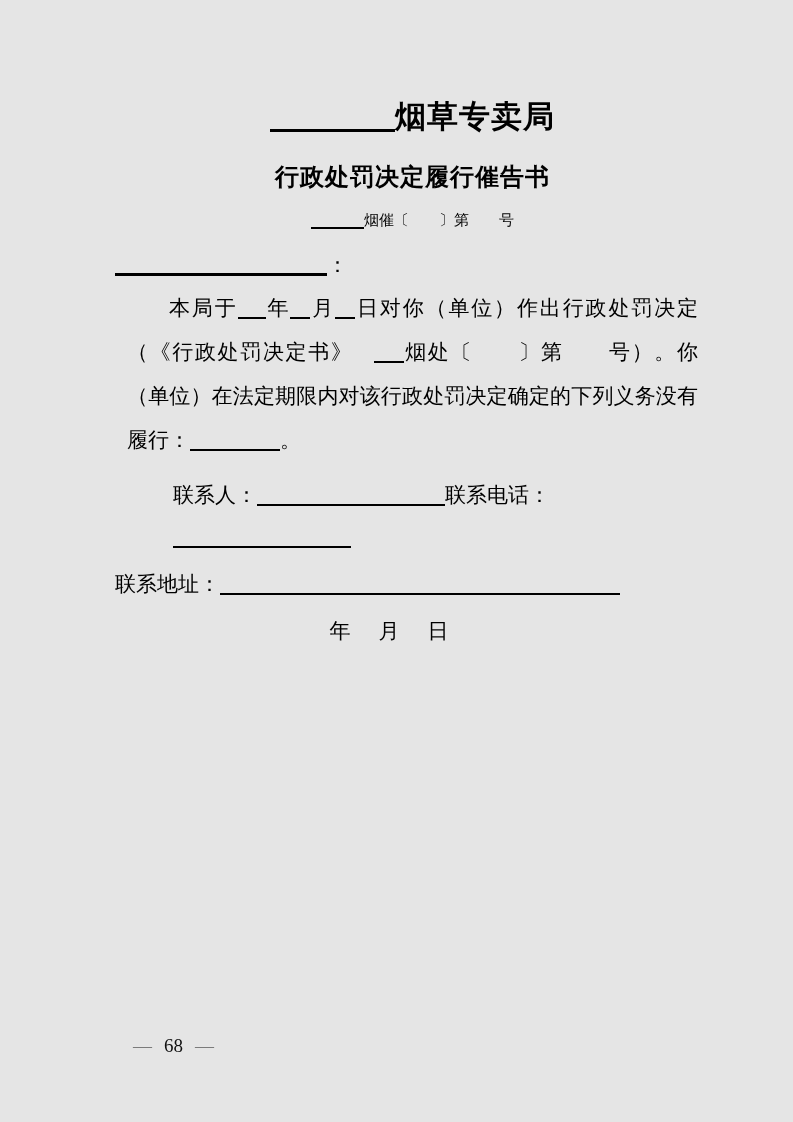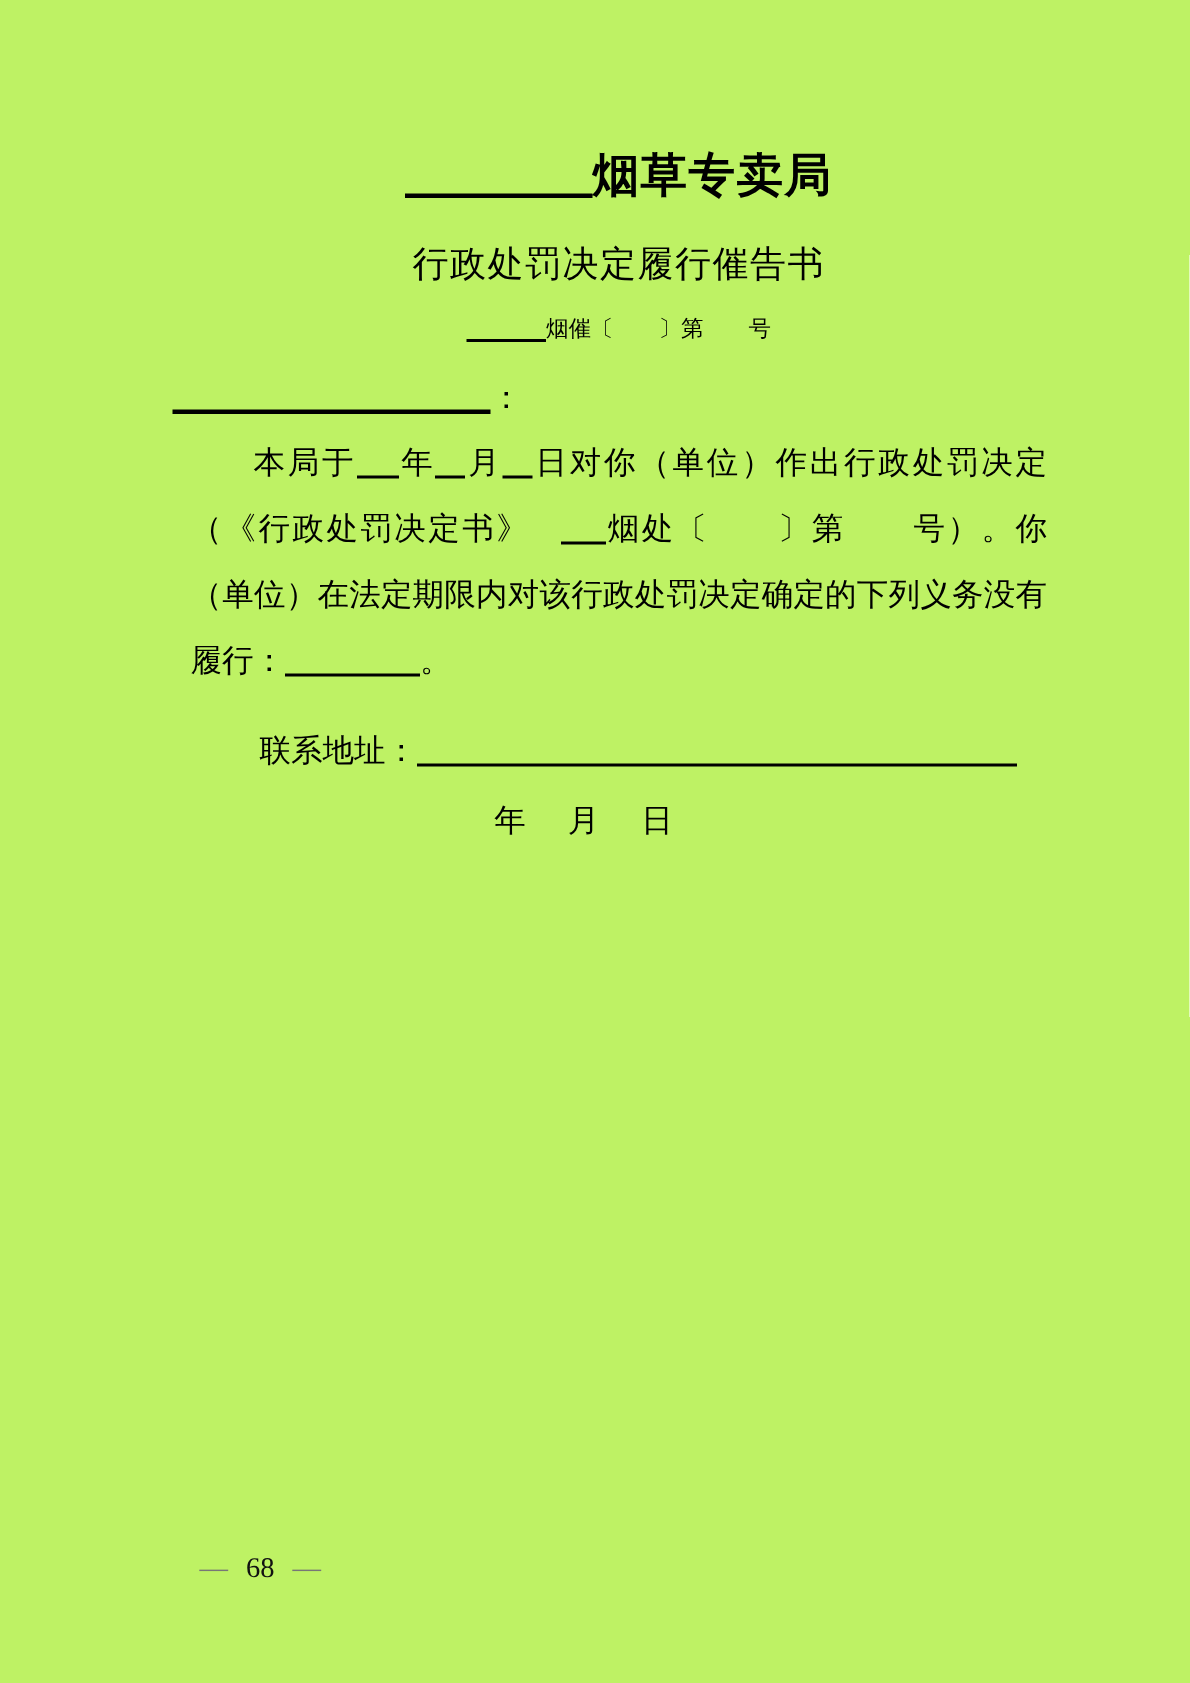--- a/index.html
+++ b/index.html
@@ -1,19 +1,19 @@
 <!DOCTYPE html>
 <html><head>
 <meta charset="utf-8">
 <style>
   html,body{margin:0;padding:0;background:#ffffff;}
   .page{
     position:relative;
     width:793px;height:1122px;
-    background:#bef264;
+    background:#e5e5e5;
     color:#000;
     font-family:"Liberation Serif","DejaVu Serif",serif;
     overflow:hidden;
   }
   .content{padding:96px 83px 0 115px;}
 
   
   .blank{
     display:inline-block;
     height:5px;
@@ -29,41 +29,41 @@
     font-size:31px;font-weight:bold;
     line-height:42px;
     letter-spacing:1px;
   }
   .blank-title{width:125px;border-bottom-width:3px;vertical-align:-5px;}
 
   .subtitle{
     margin-top:24px;
     text-align:center;
     font-family:"Liberation Sans","DejaVu Sans",sans-serif;
-    font-weight:normal;
+    font-weight:bold;
     font-size:24px;line-height:30px;
     letter-spacing:1px;
   }
 
   .doc-no{margin-top:15px;text-align:center;font-size:15px;line-height:26px;}
   .blank-docno{width:53px;}
 
   .addressee{margin-top:14px;font-size:21px;line-height:36px;height:36px;}
   .blank-addressee{width:212px;border-bottom-width:3px;}
 
   .para{
     margin:12px;
     font-size:21px;line-height:44px;
     text-align:justify;
     text-indent:42px;
   }
   .para.first{margin-top:3px;}
 
   .contact-line{margin-left:58px;font-size:21px;line-height:42px;margin-top:2px;}
-  .address-line{margin-left:58px;font-size:21px;line-height:52px;}
+  .address-line{font-size:21px;line-height:52px;}
 
   .sign-seal{margin-top:124px;text-align:right;padding-right:40px;font-size:21px;line-height:42px;}
   .sign-date{text-align:center;padding-right:47px;font-size:21px;line-height:42px;}
   .sign-date .gap{display:inline-block;width:28px;}
 
   .page-number{
     position:absolute;left:133px;top:1034px;
     font-size:19px;line-height:24px;
     white-space:nowrap;
   }
@@ -88,20 +88,23 @@
 
     <div class="addressee">
       <span class="blank blank-addressee"></span><span>：</span>
     </div>
 
     <p class="para first">
       <span>本局于</span><span class="blank w28"></span><span>年</span><span class="blank w20"></span><span>月</span><span class="blank w20"></span><span>日对你（单位）作出行政处罚决定（《行政处罚决定书》</span><span class="blank w30 ml"></span><span>烟处〔　　〕第　　号）。你（单位）在法定期限内对该行政处罚决定确定的下列义务没有履行：</span><span class="blank w90"></span><span>。</span>
     </p>
 
 
+    <div class="contact-line">
+      <span>联系人：</span><span class="blank w188"></span><span>联系电话：</span><span class="blank w178"></span>
+    </div>
 
     <div class="address-line">
       <span>联系地址：</span><span class="blank w400"></span>
     </div>
 
 
     <div class="sign-date">
       <span>年</span><span class="gap"></span><span>月</span><span class="gap"></span><span>日</span>
     </div>
 

